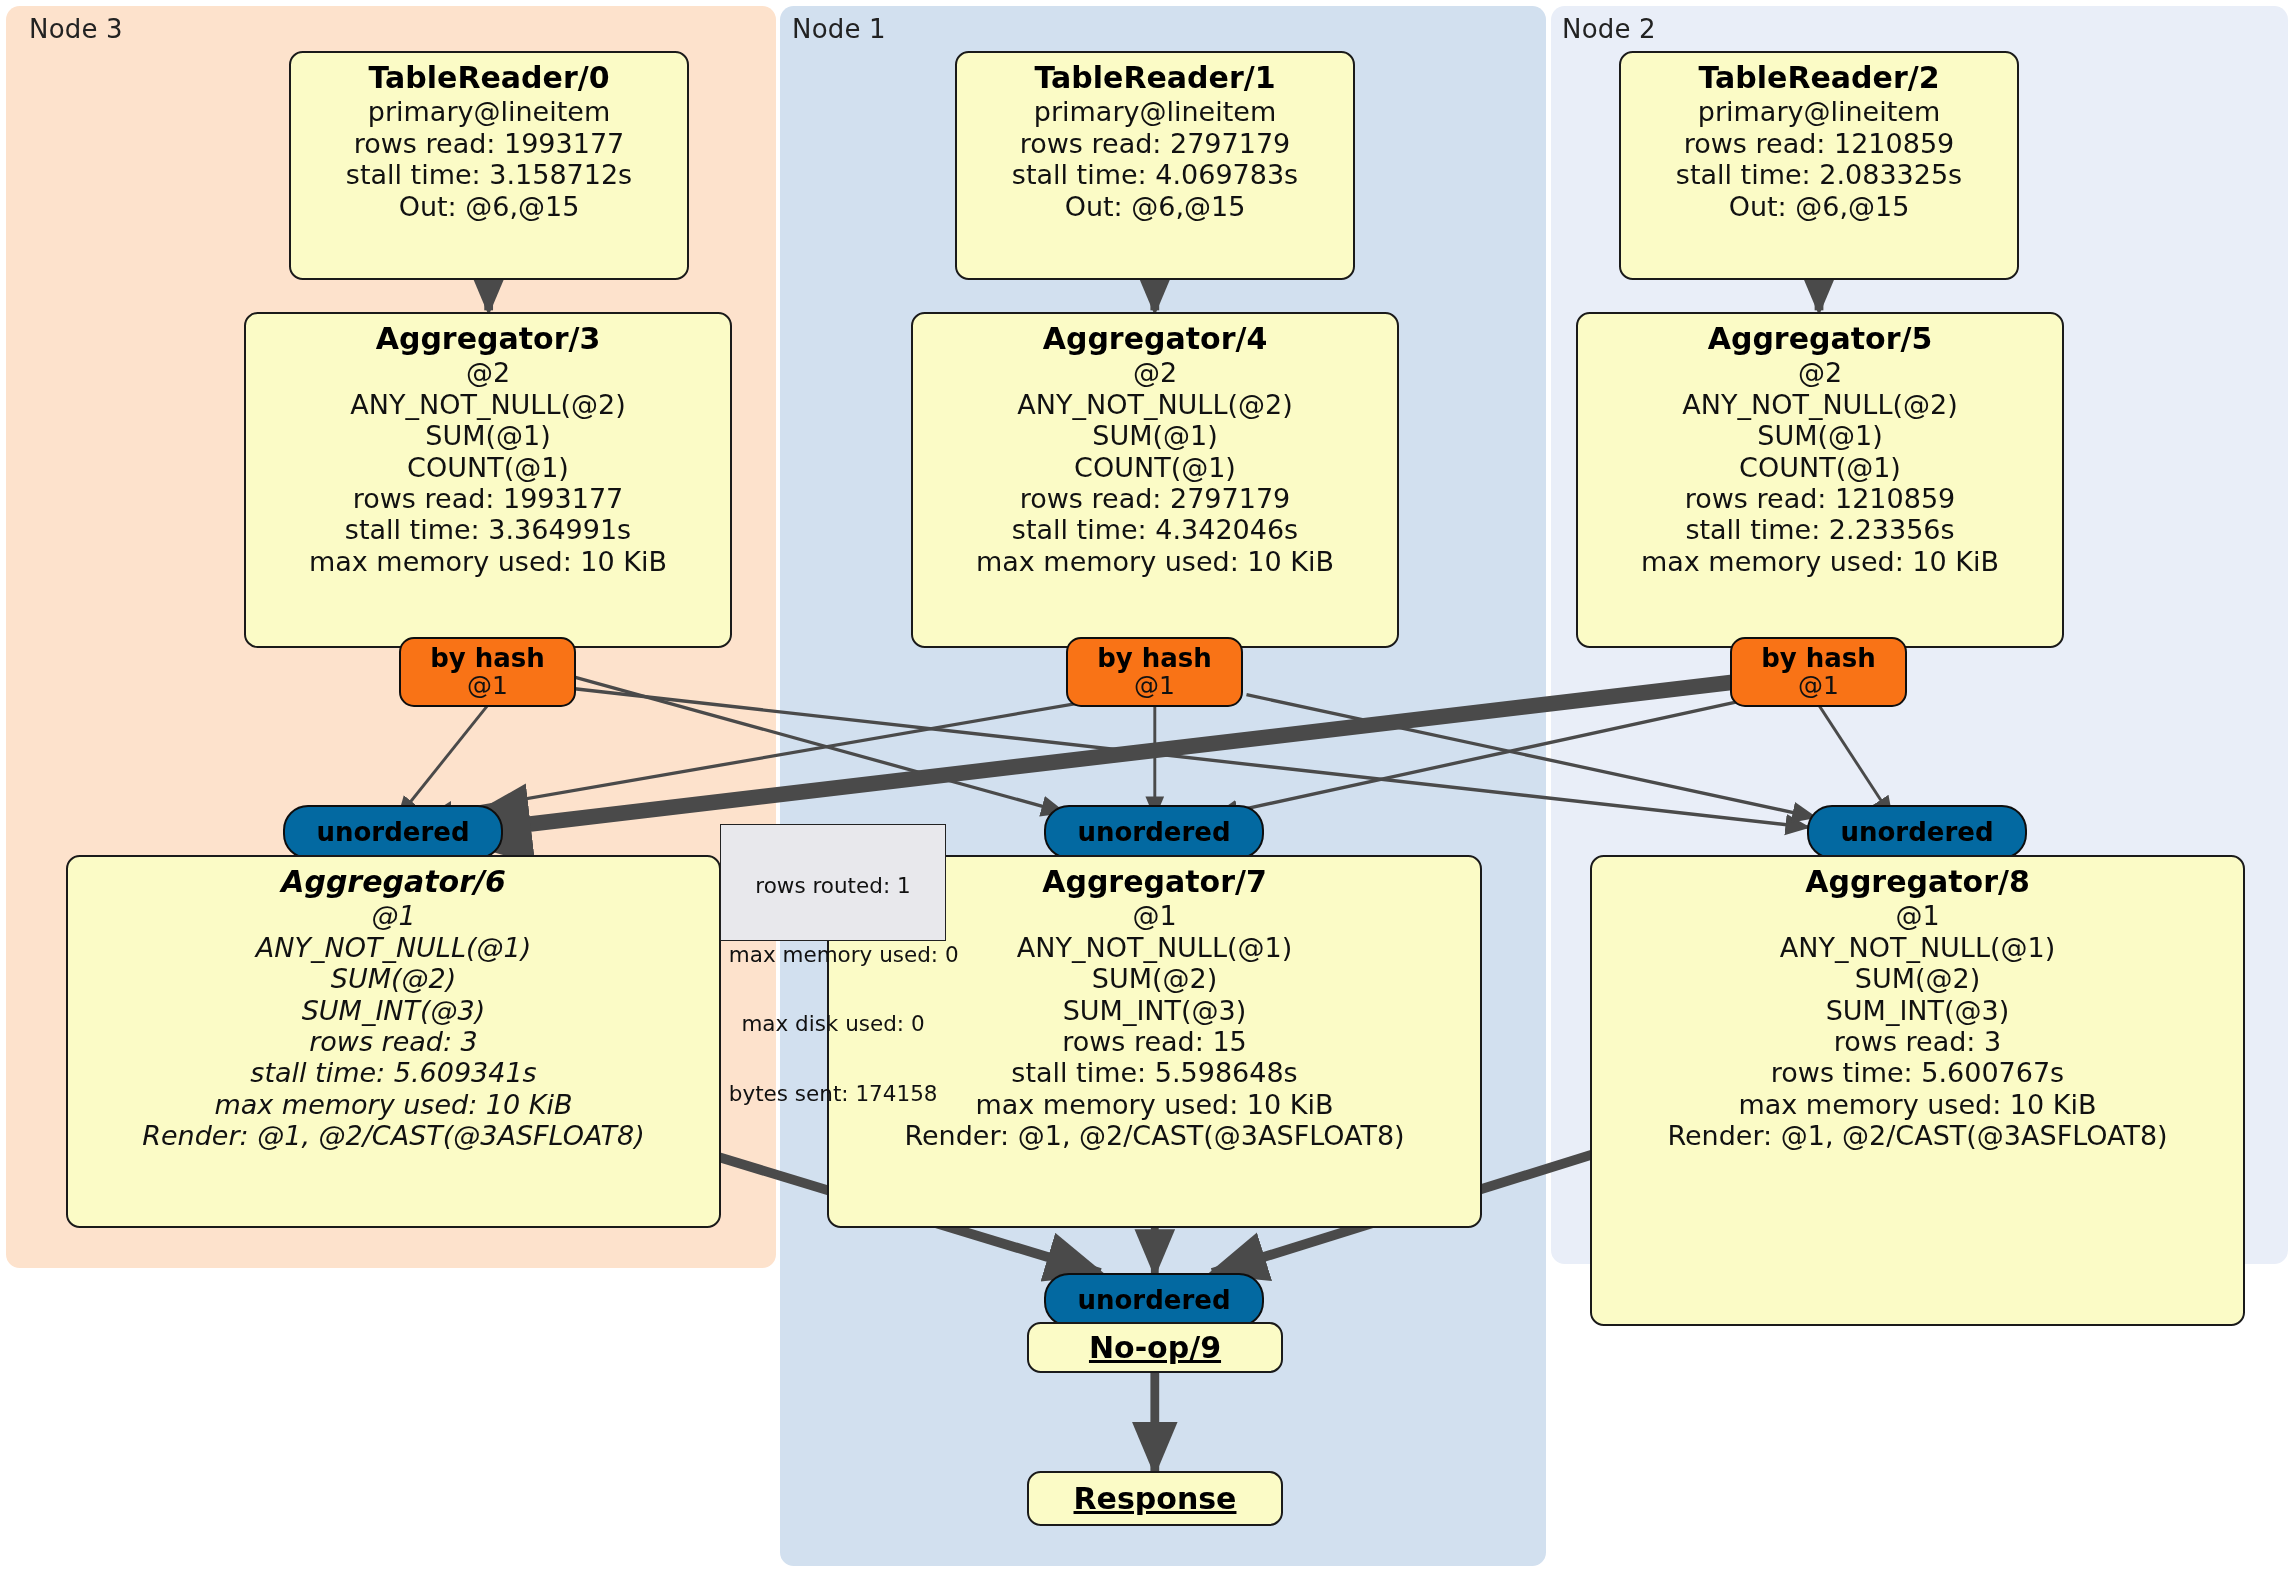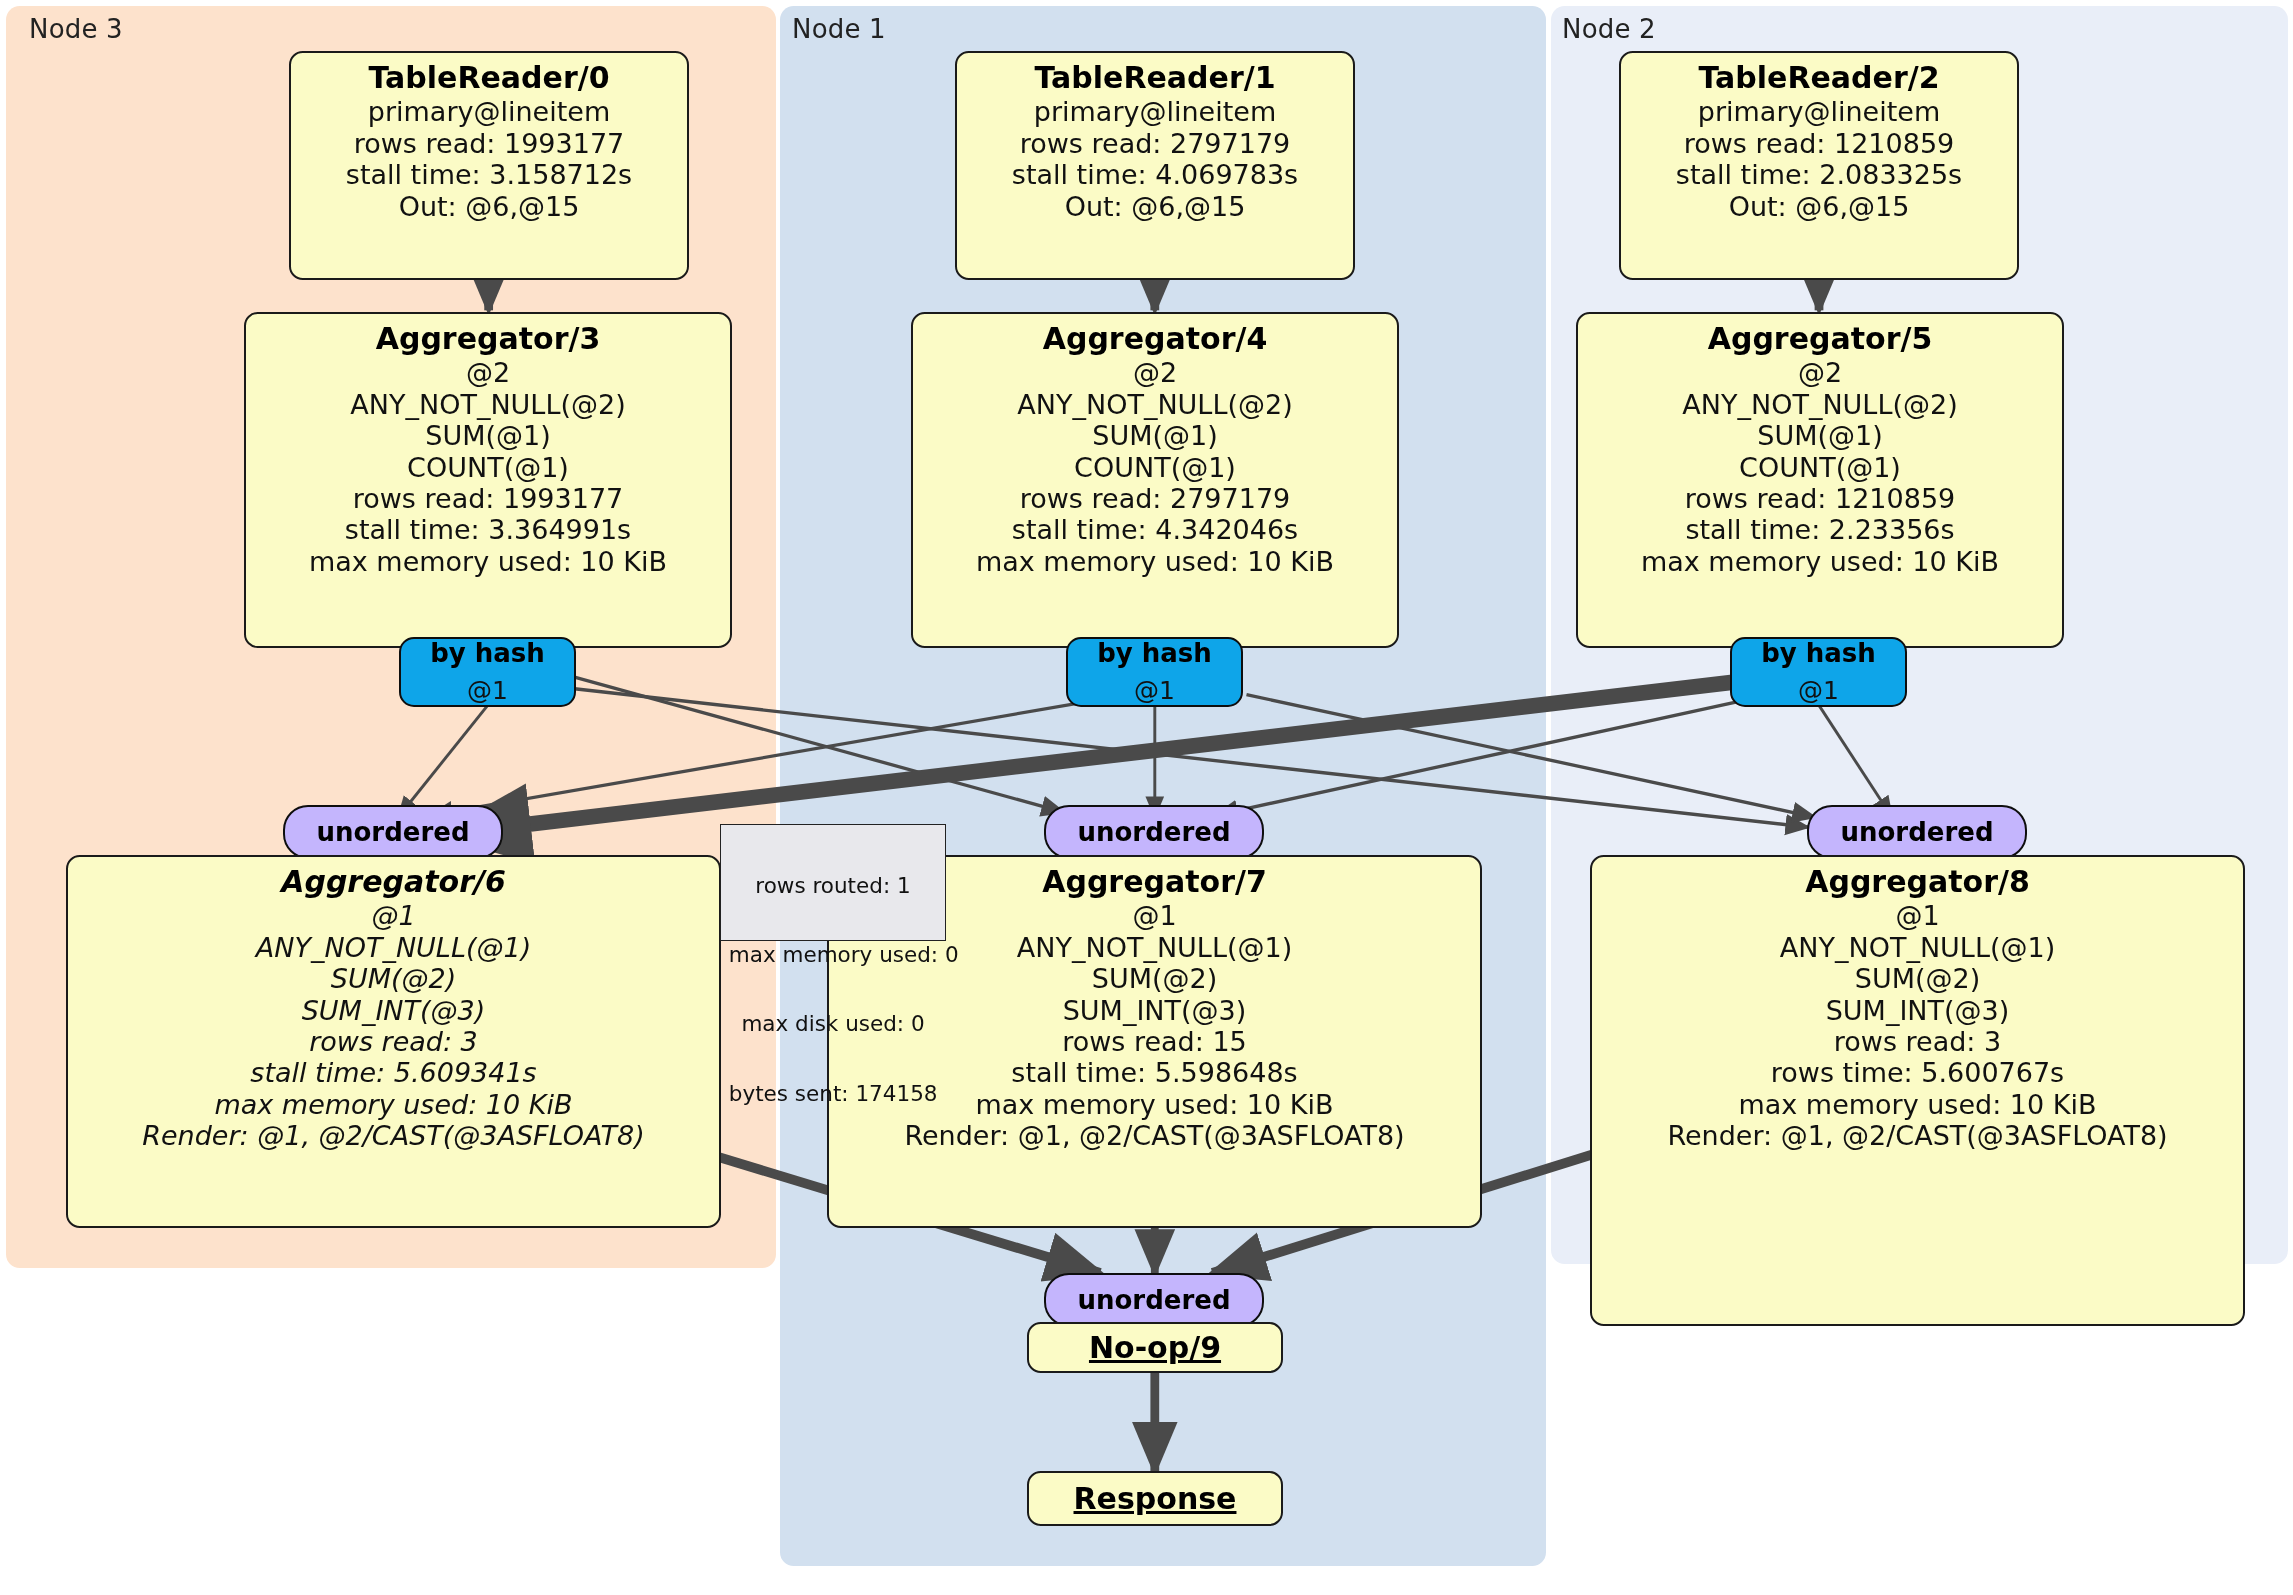--- a/index.html
+++ b/index.html
@@ -20,24 +20,24 @@
   .box .title{font-size:30px;font-weight:bold;color:#000;line-height:1.18;margin-bottom:1px;
               white-space:nowrap;}
   .box .line{font-size:27px;color:#111;line-height:1.165;white-space:nowrap;}
 
   .box.compact{padding:5.9px 21.5px;justify-content:center;}
   .box.compact .title{margin:0;text-decoration:underline;}
 
   
   .pill{position:absolute;border:2.4px solid #0e0e0e;box-sizing:border-box;
         display:flex;flex-direction:column;align-items:center;justify-content:center;}
-  .pill.hash{background:#0ea5e9;border-radius:15px;justify-content:space-between;}
+  .pill.hash{background:#f97316;border-radius:15px;}
   .pill.hash .t{font-size:26px;font-weight:bold;color:#000;line-height:1.08;}
   .pill.hash .s{font-size:25px;color:#111;line-height:1.12;}
-  .pill.unord{background:#c4b5fd;border-radius:25px;}
+  .pill.unord{background:#0369a1;border-radius:25px;}
   .pill.unord .t{font-size:26px;font-weight:bold;color:#000;}
 
   
   .tip{position:absolute;background:#E8E8EC;border:1.5px solid #222;box-sizing:border-box;
        padding:3.9px 7.8px 4.9px 7.8px;text-align:center;}
   .tip div{font-size:21.5px;color:#111;line-height:1.175;white-space:nowrap;margin-top:44px;}
 
   svg.edges{position:absolute;left:0;top:0;width:2294px;height:1596px;
             pointer-events:none;overflow:visible;}
 </style>

